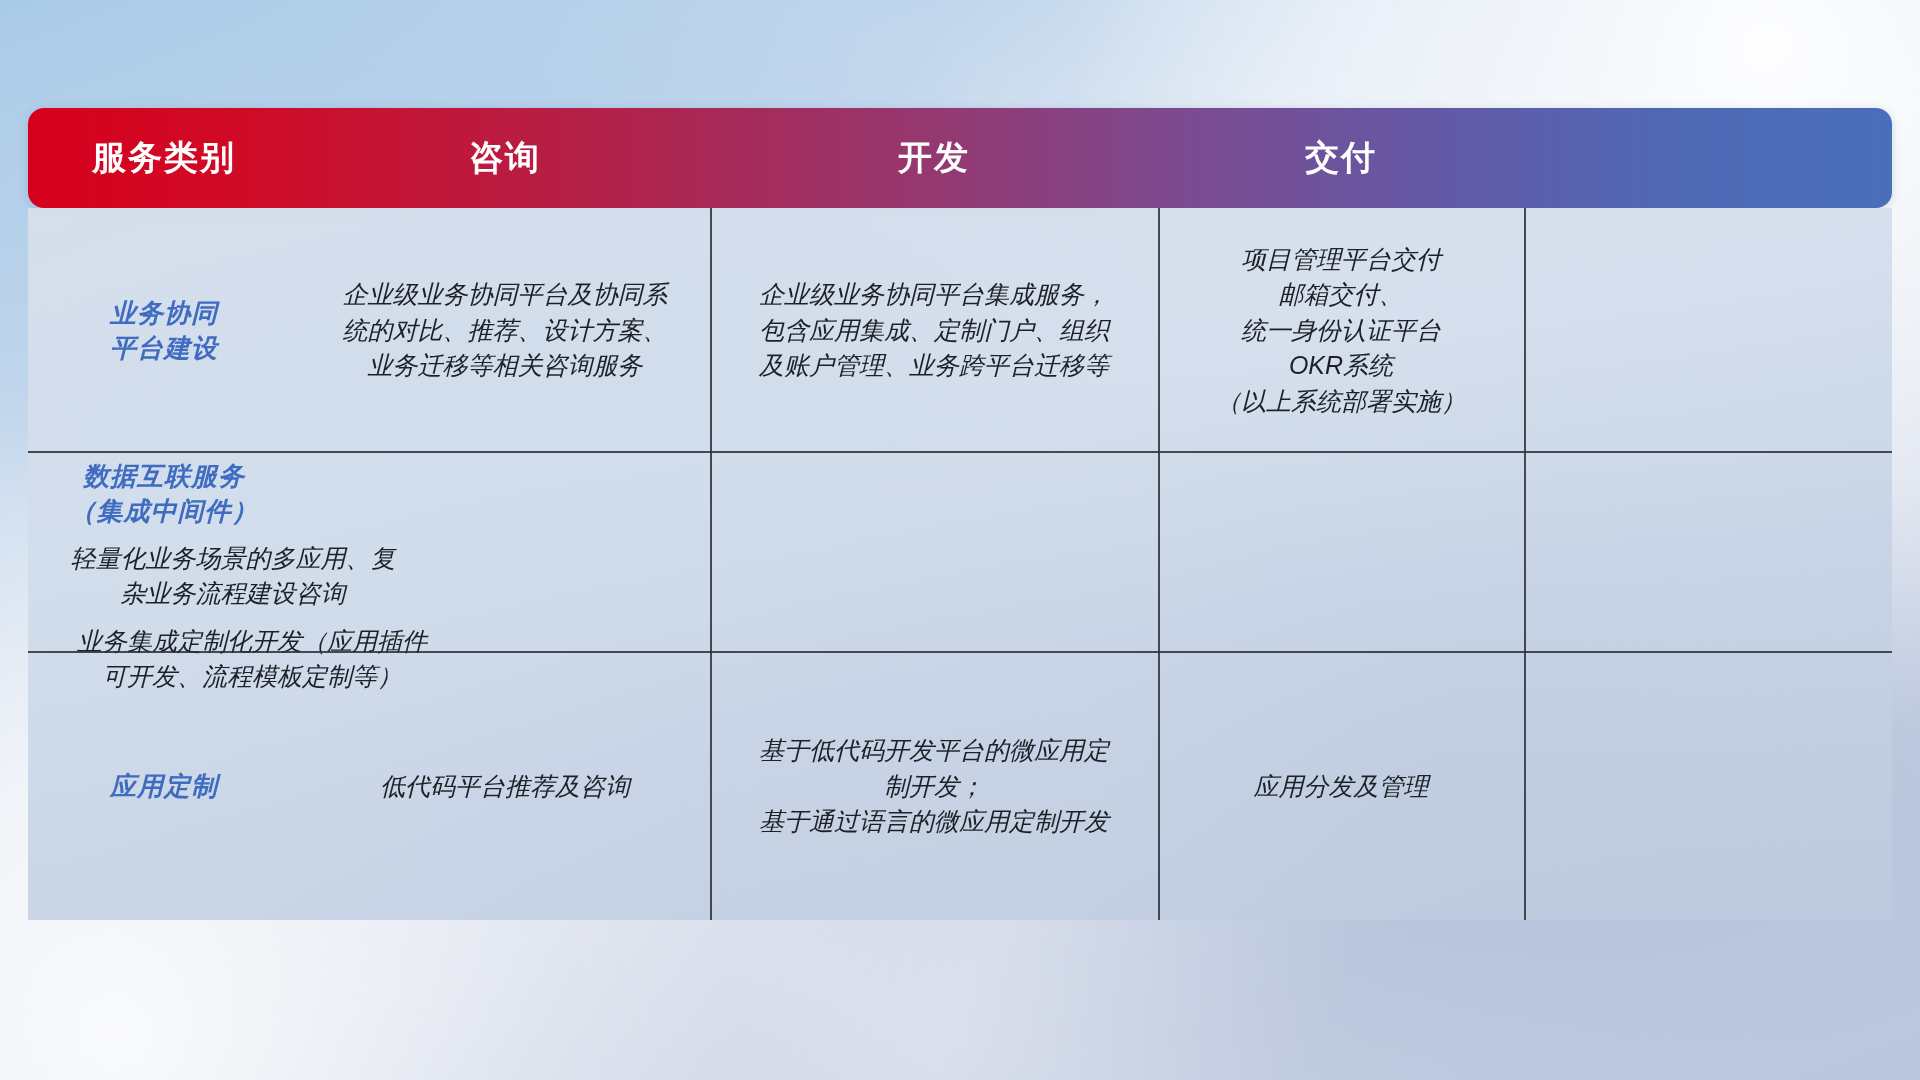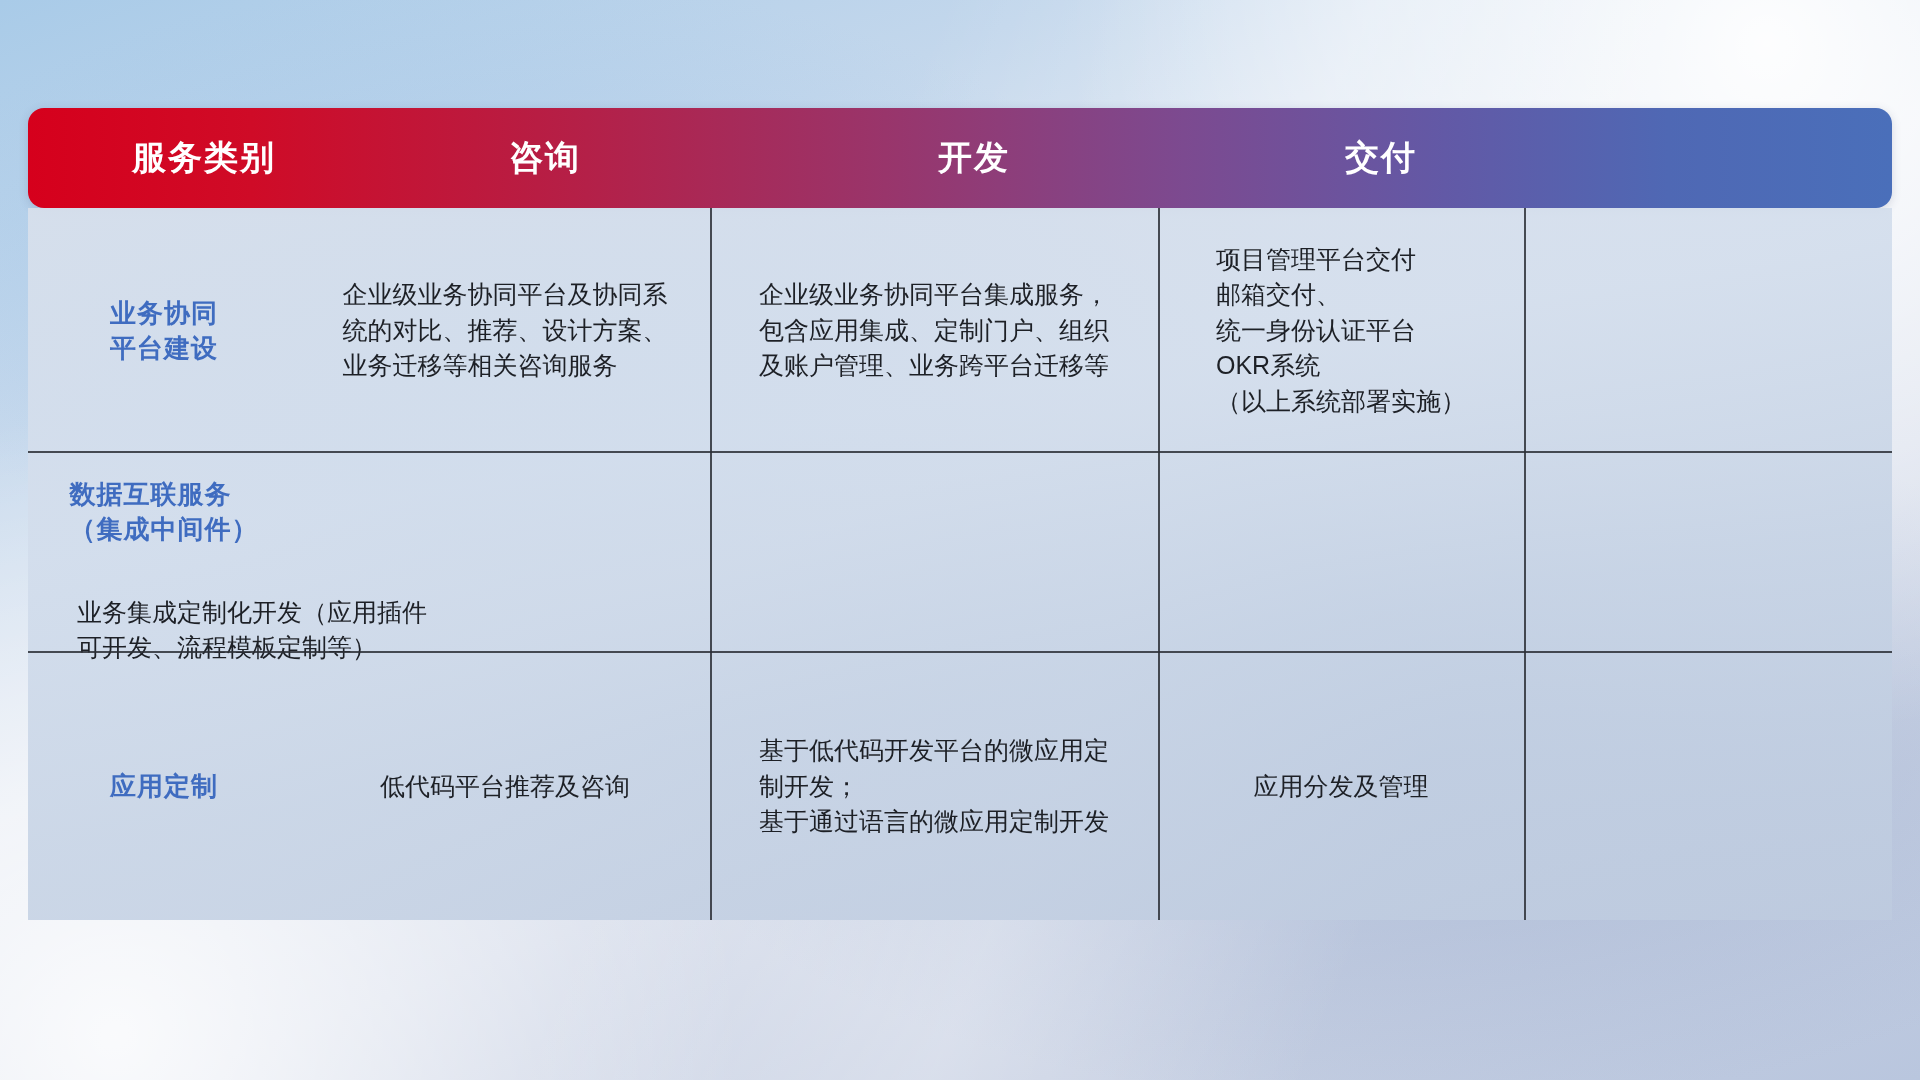--- a/index.html
+++ b/index.html
@@ -45,21 +45,20 @@
 
   
   #header-row {
     position: relative;
     height: 100px;
     border-radius: 16px;
     overflow: hidden;
     display: flex;
     align-items: center;
     box-shadow: 0 2px 10px rgba(60,70,110,0.18);
-    padding-left: 40px;
   }
   #header-bg {
     position: absolute;
     inset: 0;
     background: linear-gradient(90deg,
       #d6001c 0%,
       #cf0b27 12%,
       #b42048 30%,
       #99356b 46%,
       #7c4a90 62%,
@@ -106,25 +105,27 @@
     background: #2b2f36;
     opacity: .85;
   }
 
   .cell {
     position: relative;
     box-sizing: border-box;
     display: flex;
     align-items: center;
     justify-content: center;
-    padding: 24px 12px;
+    padding: 6px 12px;
     font-size: 25px;
     line-height: 1.42;
     color: #1d2026;
+    text-align: center;
     white-space: pre-line;
+    font-style: italic;
   }
   .cell.rowlabel {
     color: #3f6cc0;
     font-weight: bold;
     font-size: 26px;
     line-height: 1.34;
     letter-spacing: 1px;
   }
   .vline {
     position: absolute;
@@ -176,20 +177,22 @@
 （以上系统部署实施）</div>
       <div class="vline" style="left:682px;"></div>
       <div class="vline" style="left:1130px;"></div>
       <div class="vline" style="left:1496px;"></div>
       <div class="hline" style="bottom:0;"></div>
     </div>
 
     <div class="grid-row" id="row-1">
       <div class="cell rowlabel c0">数据互联服务
 （集成中间件）</div>
+      <div class="cell c1">轻量化业务场景的多应用、复
+杂业务流程建设咨询</div>
       <div class="cell c2">业务集成定制化开发（应用插件
 可开发、流程模板定制等）</div>
       <div class="cell c3"></div>
       <div class="cell c4"></div>
       <div class="vline" style="left:682px;"></div>
       <div class="vline" style="left:1130px;"></div>
       <div class="vline" style="left:1496px;"></div>
       <div class="hline" style="bottom:0;"></div>
     </div>
 

